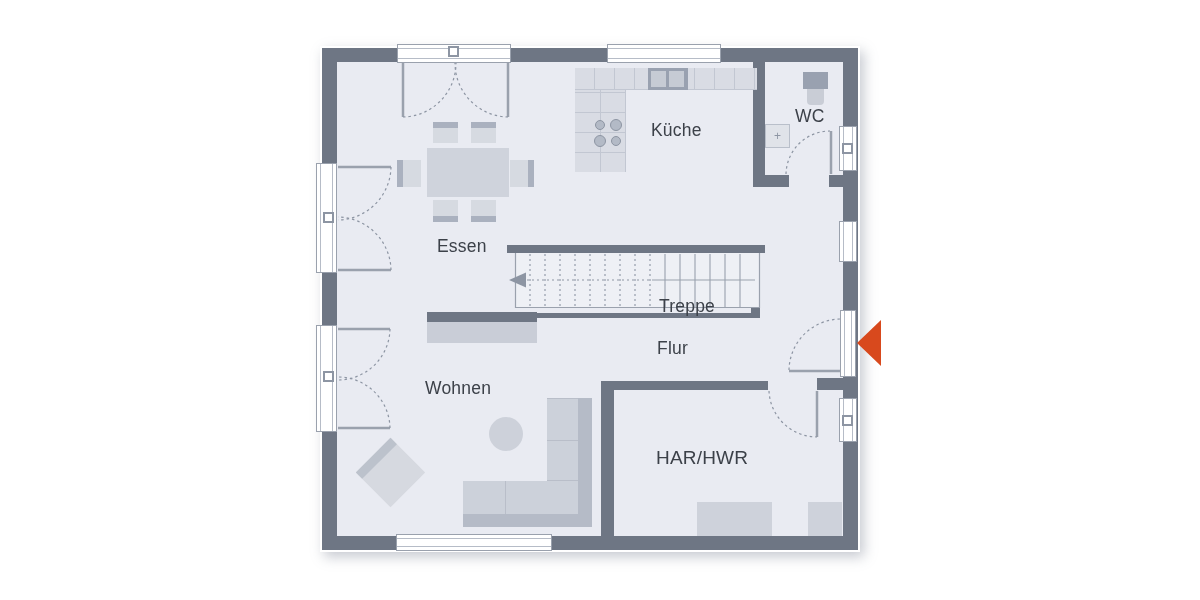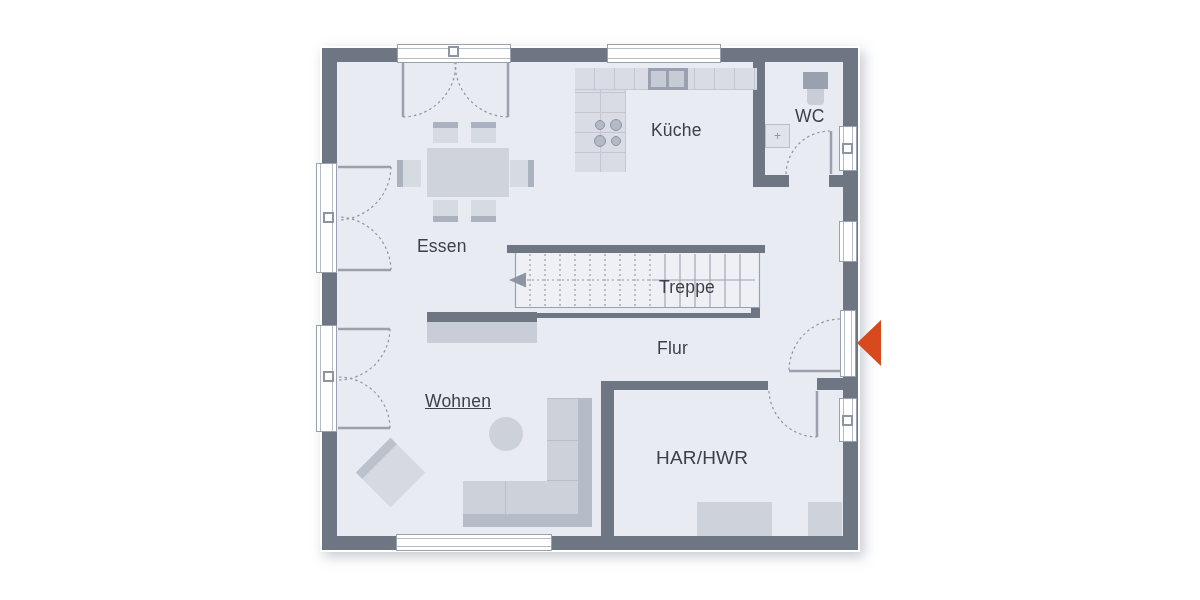--- a/index.html
+++ b/index.html
@@ -127,21 +127,21 @@
       <path d="M390 329 A52 52 0 0 1 338 380"></path>
       <path d="M390 428 A52 52 0 0 0 338 377"></path>
       <path d="M786 174 A44 44 0 0 1 830 131"></path>
       <path d="M789 370 A52 52 0 0 1 841 319"></path>
       <path d="M769 391 A48 48 0 0 0 817 437"></path>
     </g>
 
     <polygon points="857,343 881,320 881,366" fill="#d8491d"></polygon>
   </svg>
 
-  <div class="label" style="left:417px;top:236px;">Essen</div>
+  <div class="label" style="left:437px;top:236px;">Essen</div>
   <div class="label" style="left:651px;top:120px;">Küche</div>
   <div class="label" style="left:795px;top:106px;">WC</div>
-  <div class="label" style="left:659px;top:277px;">Treppe</div>
+  <div class="label" style="left:659px;top:296px;">Treppe</div>
   <div class="label" style="left:657px;top:338px;">Flur</div>
-  <div class="label" style="left:425px;top:391px;text-decoration:underline;">Wohnen</div>
+  <div class="label" style="left:425px;top:378px;">Wohnen</div>
   <div class="label" style="left:656px;top:447px;font-size:19px;">HAR/HWR</div>
 
 </div>
 
 </body></html>

